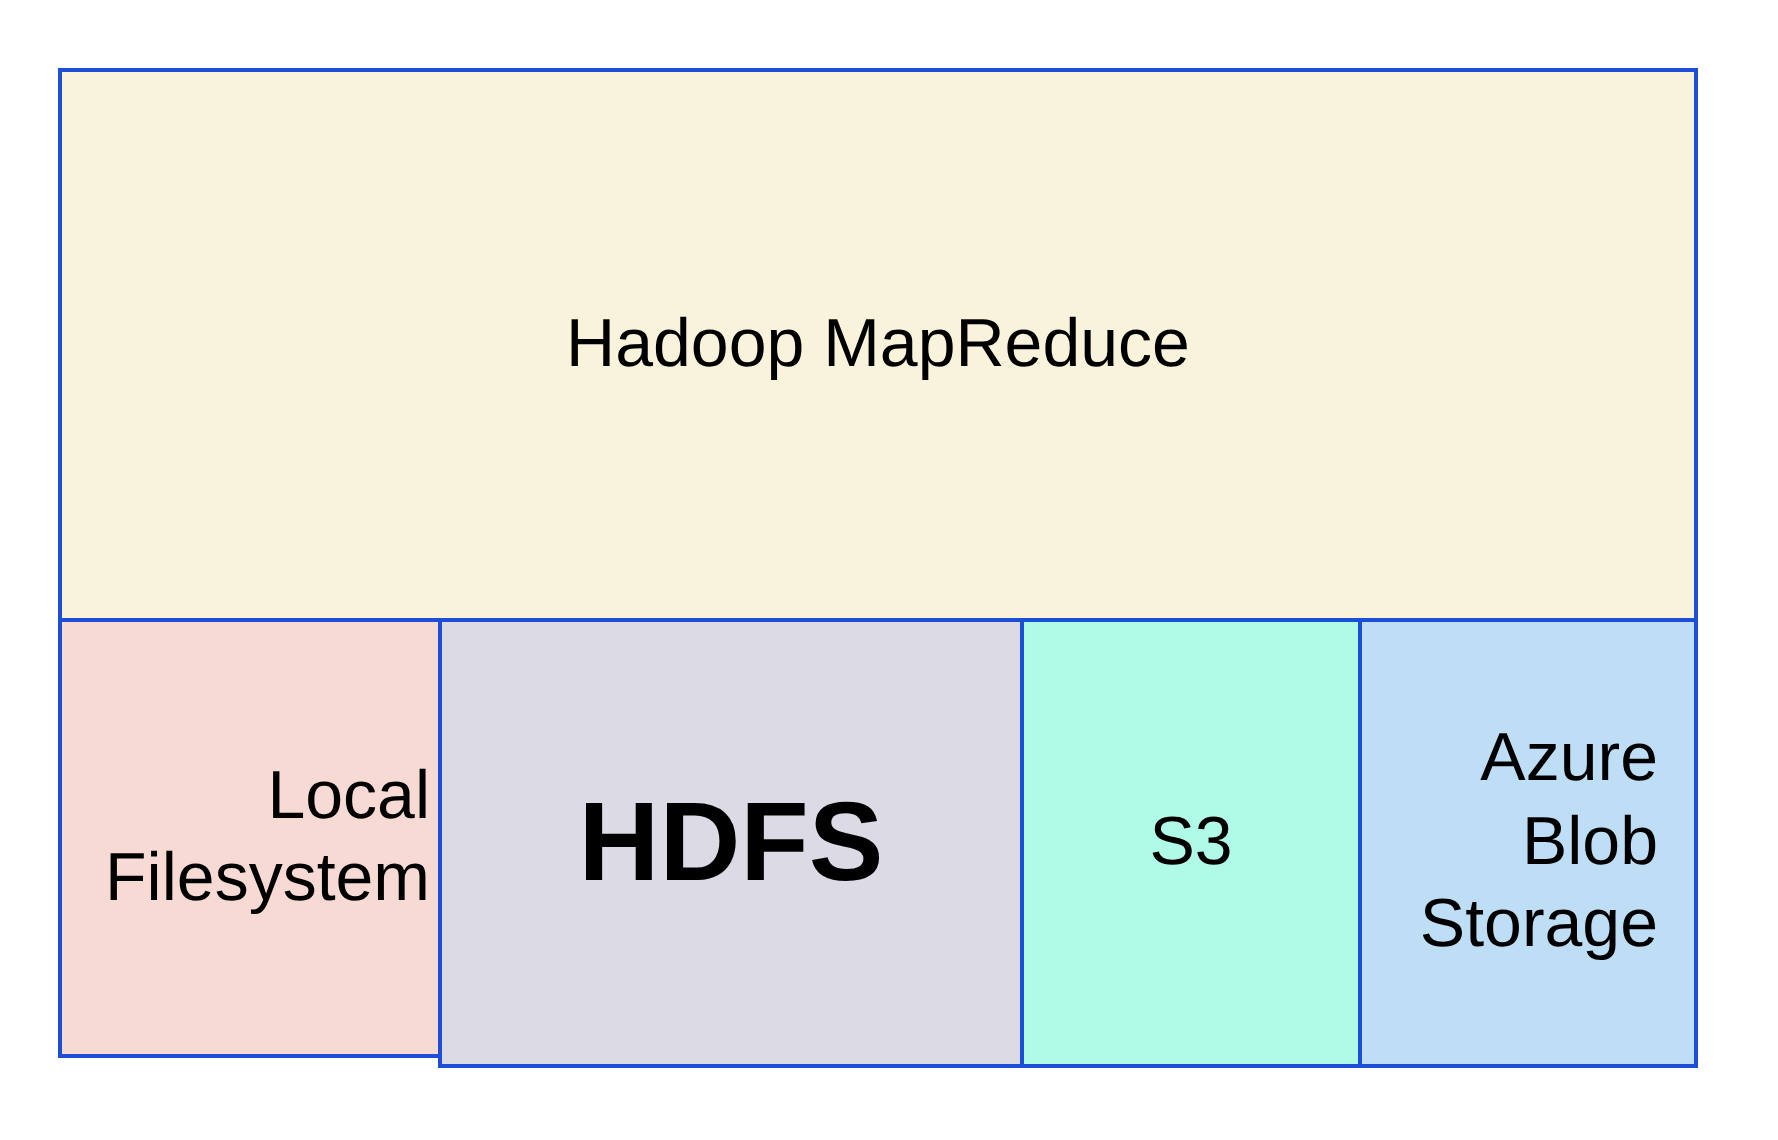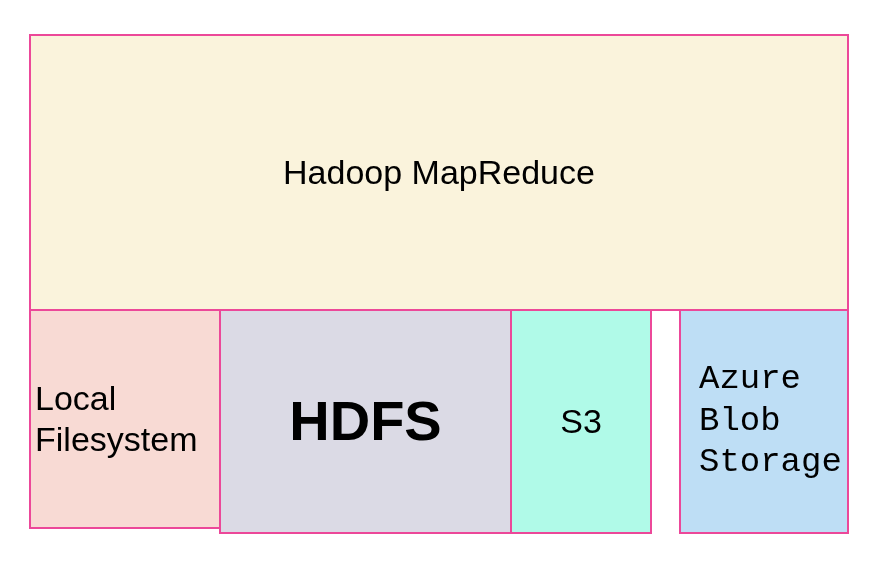--- a/index.html
+++ b/index.html
@@ -12,25 +12,25 @@
     width: 889px;
     height: 570px;
     background: #ffffff;
     font-family: "Liberation Sans", sans-serif;
     color: #000000;
     overflow: hidden;
   }
   .box {
     position: absolute;
     box-sizing: border-box;
-    border: 2px solid #ec4899;
+    border: 2px solid #1d4ed8;
     display: flex;
     align-items: center;
     justify-content: center;
-    text-align: left;
+    text-align: right;
     font-size: 34px;
     line-height: 1.22;
   }
   .label {
     display: block;
   }
   .box-top {
     left: 29px;
     top: 34px;
     width: 820px;
@@ -46,32 +46,31 @@
     left: 219px;
     top: 309px;
     width: 293px;
     height: 225px;
     font-weight: bold;
     font-size: 56px;
   }
   .box-s3 {
     left: 510px;
     top: 309px;
-    width: 142px;
+    width: 171px;
     height: 225px;
   }
   .box-azure {
     left: 679px;
     top: 309px;
     width: 170px;
     height: 225px;
   }
   .box-azure .label {
     max-width: 130px;
-    font-family: Liberation Mono, monospace;
   }
   .box-local .label {
     max-width: 180px;
   }
 </style>
 </head>
 <body>
 
 <div class="canvas">
 

